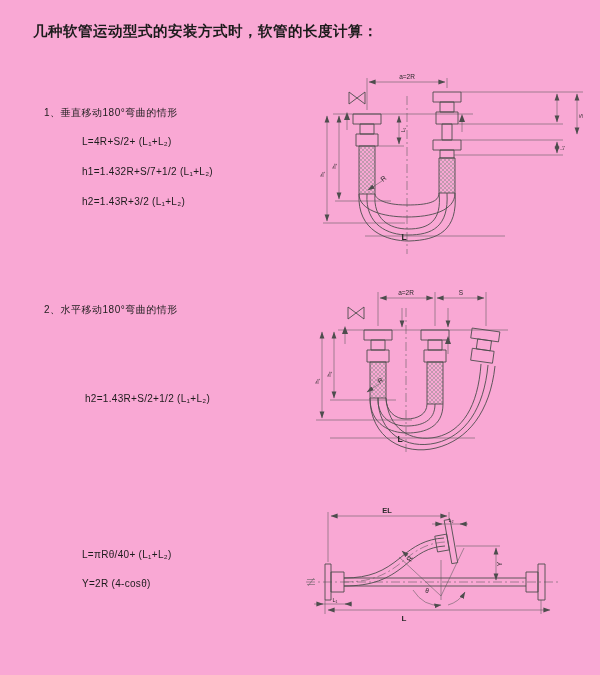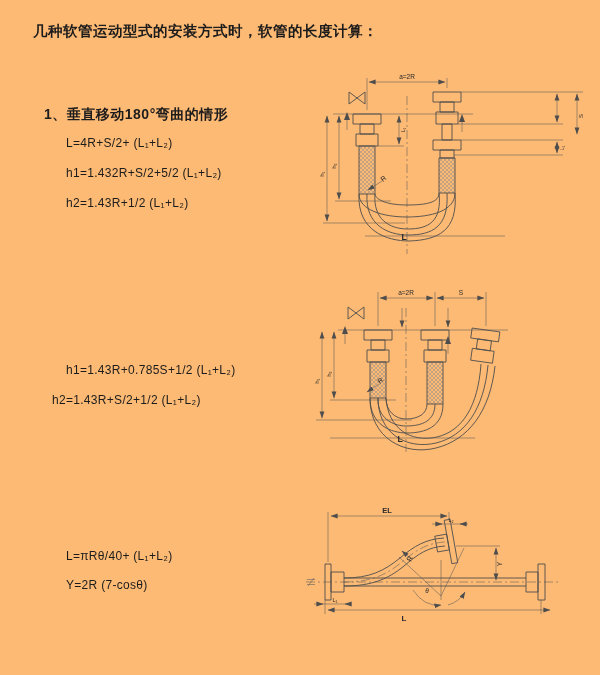--- a/index.html
+++ b/index.html
@@ -1,46 +1,46 @@
 <!DOCTYPE html>
 <html><head>
 <meta charset="utf-8">
 <style>
   html,body{margin:0;padding:0;background:#e8e8e8;}
-  .page{position:relative;width:600px;height:675px;background:#fdba74;overflow:hidden;
+  .page{position:relative;width:600px;height:675px;background:#f9a8d4;overflow:hidden;
         font-family:"Liberation Sans","DejaVu Sans",sans-serif;color:#1c1c1c;}
   .abs{position:absolute;white-space:nowrap;}
   .doc-title{left:33px;top:22px;font-size:14.5px;font-weight:bold;letter-spacing:0.5px;}
-  .sec-heading{font-size:14px;font-weight:bold;letter-spacing:0.5px;}
-  .formula{font-size:12px;letter-spacing:0.3px;}
+  .sec-heading{font-size:10px;font-weight:normal;letter-spacing:0.5px;}
+  .formula{font-size:10px;letter-spacing:0.3px;margin-left:16px;}
   svg{position:absolute;overflow:visible;}
   svg path,svg rect,svg line,svg polyline{vector-effect:non-scaling-stroke;}
   .ln{stroke:#4d4d4d;stroke-width:0.9;fill:none;}
   .thin{stroke:#5a5a5a;stroke-width:0.55;fill:none;}
   .dash{stroke:#5a5a5a;stroke-width:0.55;fill:none;stroke-dasharray:9 3 2 3;}
   .lbl{fill:#2a2a2a;font-family:"Liberation Sans","DejaVu Sans",sans-serif;}
   .solid{fill:#4d4d4d;stroke:none;}
 </style>
 </head>
 <body>
 
 <div class="page">
 
   <div class="abs doc-title">几种软管运动型式的安装方式时，软管的长度计算：</div>
 
   <div class="abs sec-heading" style="left:44px;top:106px">1、垂直移动180°弯曲的情形</div>
   <div class="abs formula" style="left:66px;top:136px">L=4R+S/2+ (L₁+L₂)</div>
-  <div class="abs formula" style="left:66px;top:166px">h1=1.432R+S/2+5/2 (L₁+L₂)</div>
-  <div class="abs formula" style="left:66px;top:196px">h2=1.43R+1/2 (L₁+L₂)</div>
-
-  <div class="abs formula" style="left:66px;top:363px">h1=1.43R+0.785S+1/2 (L₁+L₂)</div>
-  <div class="abs formula" style="left:52px;top:393px">h2=1.43R+S/2+1/2 (L₁+L₂)</div>
+  <div class="abs formula" style="left:66px;top:166px">h1=1.432R+S/7+1/2 (L₁+L₂)</div>
+  <div class="abs formula" style="left:66px;top:196px">h2=1.43R+3/2 (L₁+L₂)</div>
+
+  <div class="abs sec-heading" style="left:44px;top:303px">2、水平移动180°弯曲的情形</div>
+  <div class="abs formula" style="left:69px;top:393px">h2=1.43R+S/2+1/2 (L₁+L₂)</div>
 
   <div class="abs formula" style="left:66px;top:549px">L=πRθ/40+ (L₁+L₂)</div>
-  <div class="abs formula" style="left:66px;top:578px">Y=2R (7-cosθ)</div>
+  <div class="abs formula" style="left:66px;top:578px">Y=2R (4-cosθ)</div>
 
   <svg style="left:305px;top:68px" width="290" height="195" viewBox="0 0 290 195">
     <defs>
       <marker id="ar1" markerWidth="8" markerHeight="8" refX="6.6" refY="4" orient="auto" markerUnits="userSpaceOnUse">
         <path d="M0,1.6 L7,4 L0,6.4 z" fill="#4d4d4d"></path>
       </marker>
       <pattern id="hp1" width="4" height="4" patternUnits="userSpaceOnUse">
         <path d="M0,0 L4,4 M4,0 L0,4" stroke="#8a8a8a" stroke-width="0.5"></path>
       </pattern>
     </defs>

